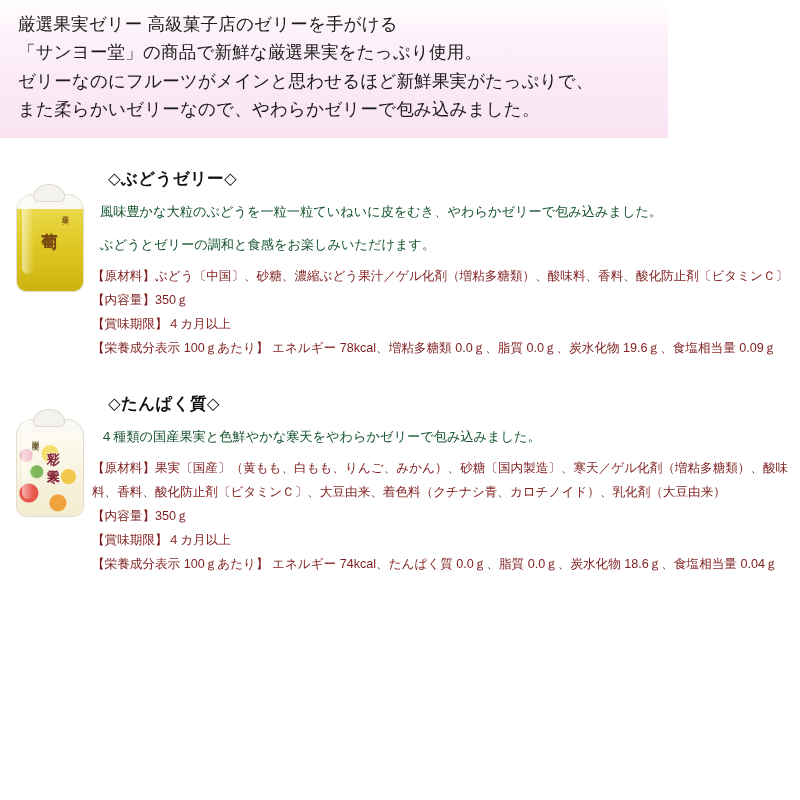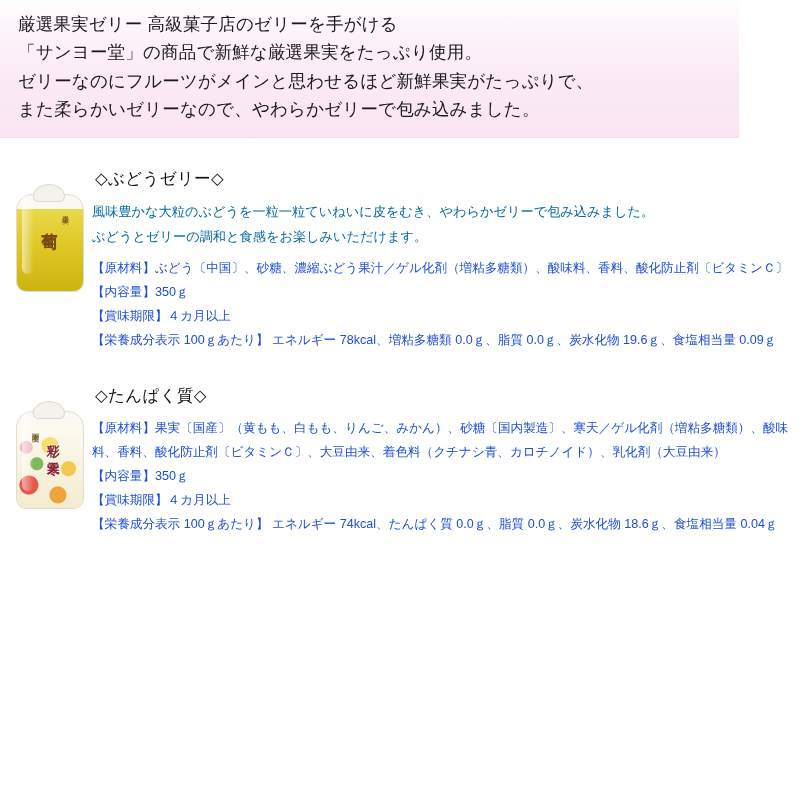--- a/index.html
+++ b/index.html
@@ -12,21 +12,21 @@
     height: 800px;
     font-family: "Liberation Sans", "DejaVu Sans", sans-serif;
     color: #1a1a1a;
     -webkit-font-smoothing: antialiased;
     position: relative;
     overflow: hidden;
   }
 
   
   .header {
-    width: 739px;
+    width: 668px;
     box-sizing: border-box;
     padding: 10px 18px 14px 18px;
     background: linear-gradient(180deg, #ffffff 0%, #fdf3fa 22%, #fbeaf6 60%, #fae4f3 100%);
     border-bottom: 1px solid #f3dced;
   }
   .header-line {
     font-size: 17.5px;
     line-height: 1.62;
     letter-spacing: 0.01em;
     color: #1a1a1a;
@@ -49,36 +49,36 @@
     padding-top: 18px;
     display: flex;
     justify-content: center;
   }
   .text-col {
     flex: 1 1 auto;
     padding-left: 4px;
   }
   .product-title {
     font-size: 16.5px;
-    font-weight: 400;
+    font-weight: 700;
     letter-spacing: 0.02em;
-    margin: 2px 0 10px 3px;
+    margin: 2px 0 10px 16px;
     color: #111;
   }
   .desc {
     font-size: 13.2px;
     line-height: 1.85;
-    color: #0369a1;
-    margin: 0;
+    color: #14532d;
+    margin: 8px;
     white-space: nowrap;
   }
   .spec {
     font-size: 12.6px;
     line-height: 1.9;
-    color: #1d4ed8;
+    color: #7f1d1d;
     margin: 0;
   }
   .spec-block {
     margin-top: 8px;
   }
   .spec.wrap {
     white-space: normal;
   }
   .nowrap { white-space: nowrap; }
 
@@ -228,20 +228,21 @@
         <div class="bag">
           <div class="fill"></div>
         </div>
         <div class="label-top">国産果実</div>
         <div class="label-v">彩り寒天</div>
         <div class="sheen"></div>
       </div>
     </div>
     <div class="text-col">
       <div class="product-title">◇たんぱく質◇</div>
+      <p class="desc">４種類の国産果実と色鮮やかな寒天をやわらかゼリーで包み込みました。</p>
       <div class="spec-block">
         <p class="spec wrap">【原材料】果実〔国産〕（黄もも、白もも、りんご、みかん）、砂糖〔国内製造〕、寒天／ゲル化剤（増粘多糖類）、酸味料、香料、酸化防止剤〔ビタミンＣ〕、大豆由来、着色料（クチナシ青、カロチノイド）、乳化剤（大豆由来）</p>
         <p class="spec nowrap">【内容量】350ｇ</p>
         <p class="spec nowrap">【賞味期限】４カ月以上</p>
         <p class="spec nowrap">【栄養成分表示 100ｇあたり】 エネルギー 74kcal、たんぱく質 0.0ｇ、脂質 0.0ｇ、炭水化物 18.6ｇ、食塩相当量 0.04ｇ</p>
       </div>
     </div>
   </div>
 </div>
 

